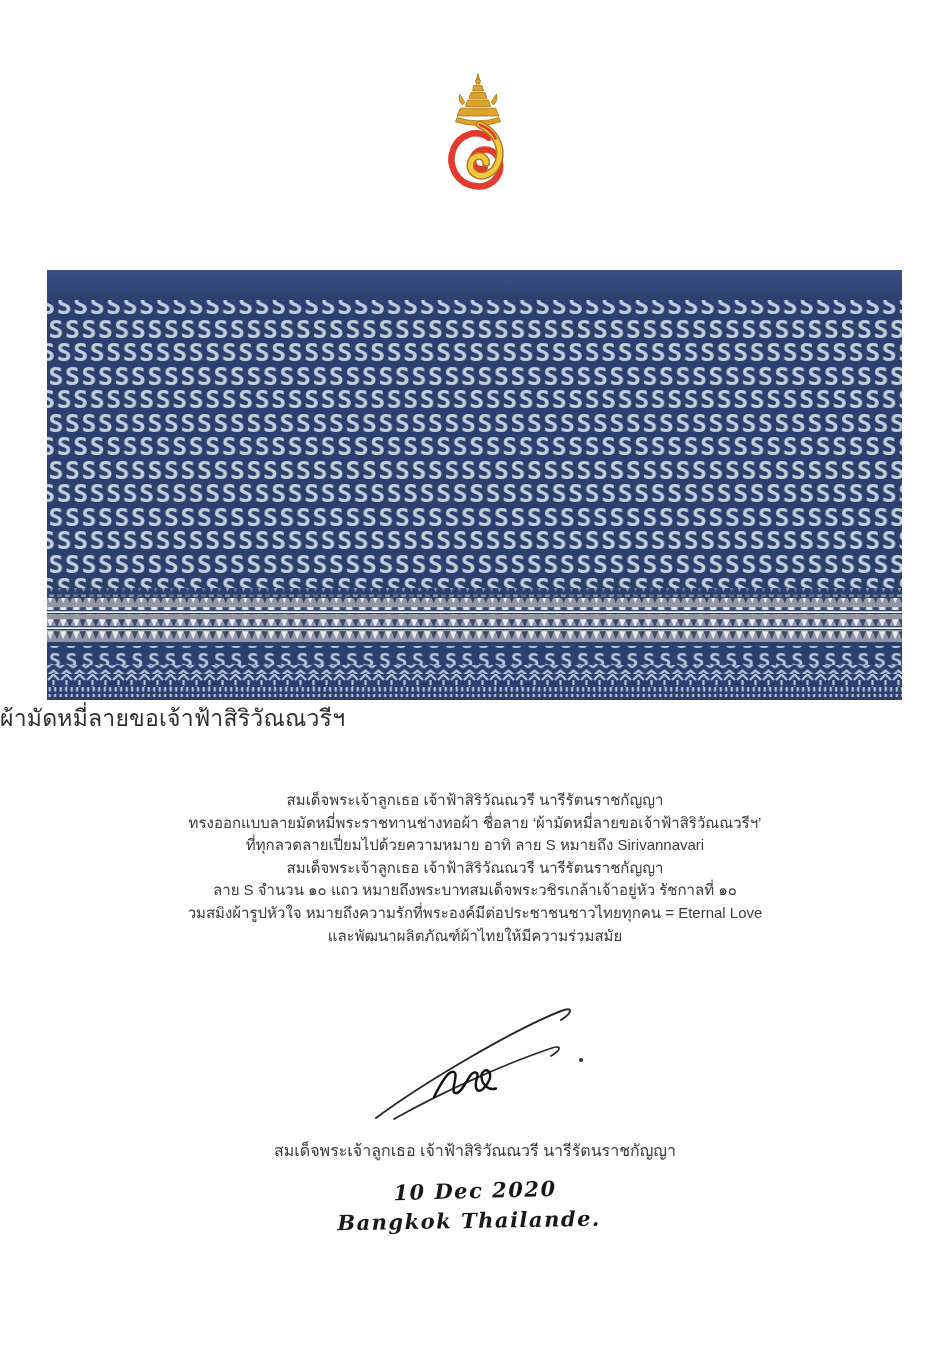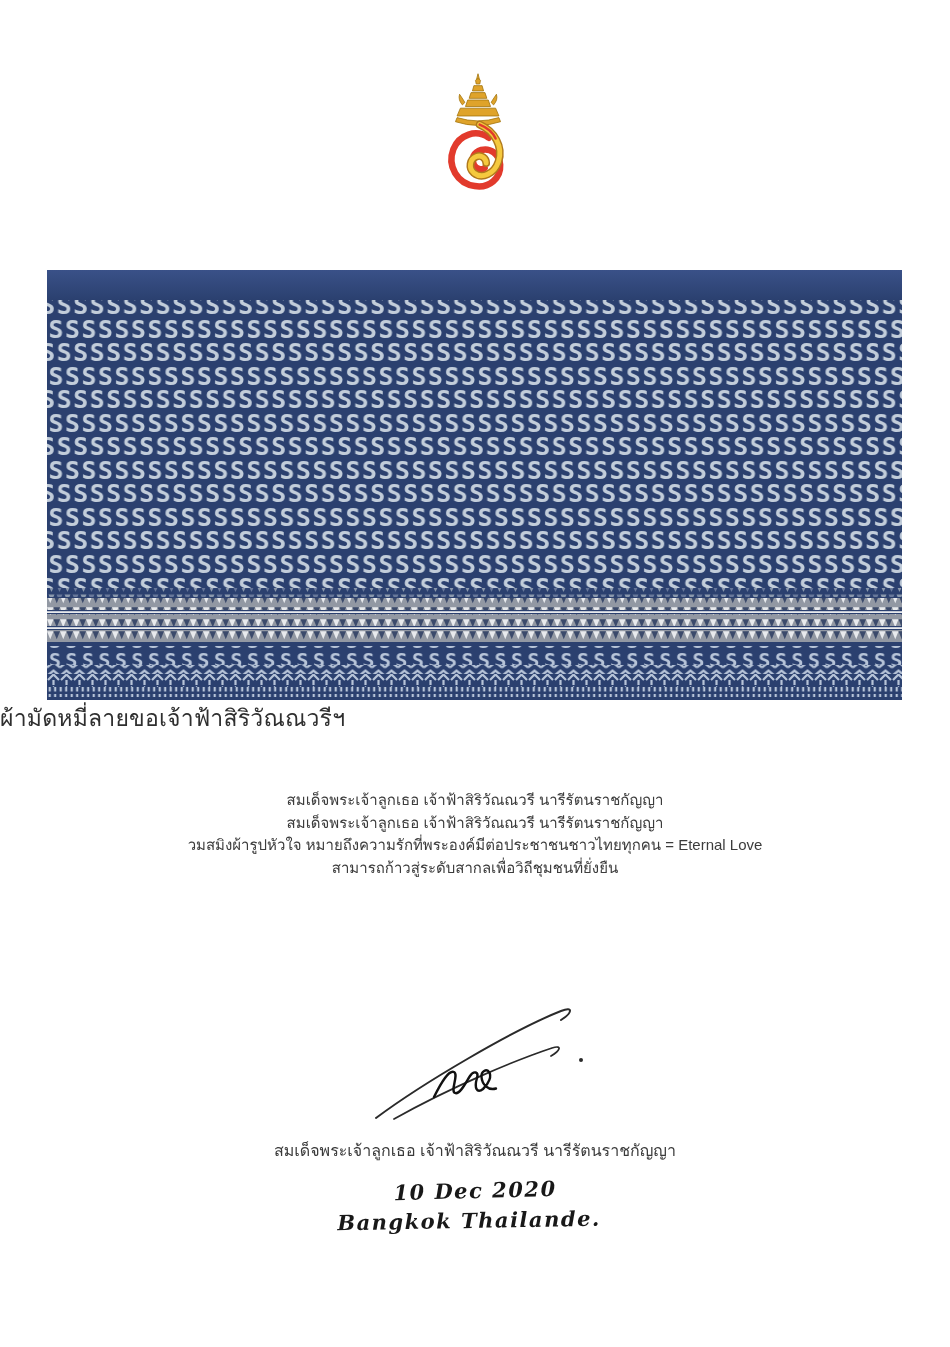--- a/index.html
+++ b/index.html
@@ -104,23 +104,26 @@
     <rect x="0" y="376" width="855" height="19" fill="url(#p-srow)"></rect>
     <rect x="0" y="395" width="855" height="9" fill="url(#p-zig)"></rect>
     <rect x="0" y="404" width="855" height="13" fill="url(#p-arrow)"></rect>
     <rect x="0" y="417" width="855" height="13" fill="url(#p-fringe)"></rect>
   </svg>
 
   <div id="doc-title" class="abs">ผ้ามัดหมี่ลายขอเจ้าฟ้าสิริวัณณวรีฯ</div>
 
   <div id="body-text" class="abs">
     <div>สมเด็จพระเจ้าลูกเธอ เจ้าฟ้าสิริวัณณวรี นารีรัตนราชกัญญา</div>
+    <div>ทรงออกแบบลายมัดหมี่พระราชทานช่างทอผ้า ชื่อลาย ‘ผ้ามัดหมี่ลายขอเจ้าฟ้าสิริวัณณวรีฯ’</div>
+    <div>ที่ทุกลวดลายเปี่ยมไปด้วยความหมาย อาทิ ลาย S หมายถึง Sirivannavari</div>
     <div>สมเด็จพระเจ้าลูกเธอ เจ้าฟ้าสิริวัณณวรี นารีรัตนราชกัญญา</div>
+    <div>ลาย S จำนวน ๑๐ แถว หมายถึงพระบาทสมเด็จพระวชิรเกล้าเจ้าอยู่หัว รัชกาลที่ ๑๐</div>
     <div>วมสมิงผ้ารูปหัวใจ หมายถึงความรักที่พระองค์มีต่อประชาชนชาวไทยทุกคน = Eternal Love</div>
-    <div>สามารถก้าวสู่ระดับสากลเพื่อวิถีชุมชนที่ยั่งยืน</div>
+    <div>และพัฒนาผลิตภัณฑ์ผ้าไทยให้มีความร่วมสมัย</div>
   </div>
 
   <svg id="signature" class="abs" viewBox="0 0 235 125">
     <path d="M8 120 C 55 85 145 32 193 13 C 206 8 204 15 193 22" fill="none" stroke="#2a2a2a" stroke-width="2" stroke-linecap="round"></path>
     <path d="M26 121 C 85 88 148 62 184 50 C 195 46.5 192 53 183 58" fill="none" stroke="#2a2a2a" stroke-width="1.7" stroke-linecap="round"></path>
     <path d="M66 99 C 74 83 81 72 86 74 C 91 76.5 82 93 87 95 C 92 97 98 84 102 78 C 106 72 111 74 109 80 C 106 90 109 96 115 91 C 121 85.5 124 78 121 74 C 118.5 70.5 113 73 113.5 79 C 114 86 120 93 128 90.5" fill="none" stroke="#111" stroke-width="2.4" stroke-linecap="round"></path>
     <circle cx="213" cy="62" r="2" fill="#2a2a2a"></circle>
   </svg>
 
   <div id="attribution" class="abs">สมเด็จพระเจ้าลูกเธอ เจ้าฟ้าสิริวัณณวรี นารีรัตนราชกัญญา</div>

